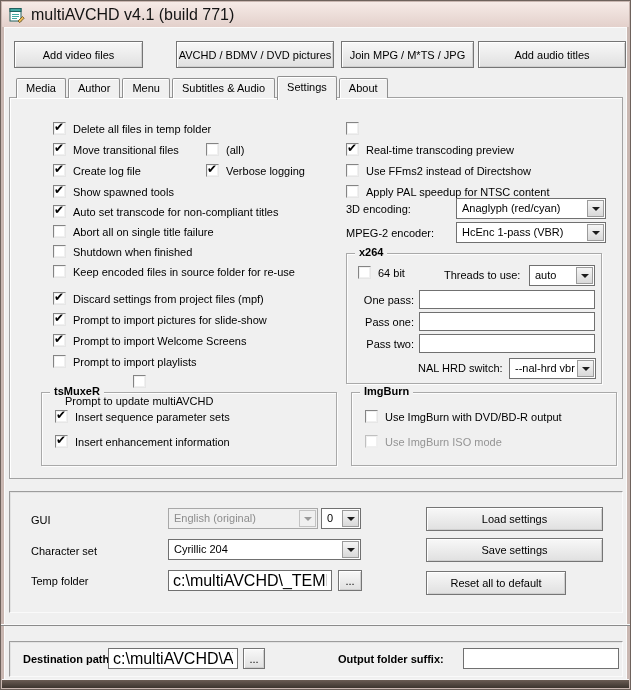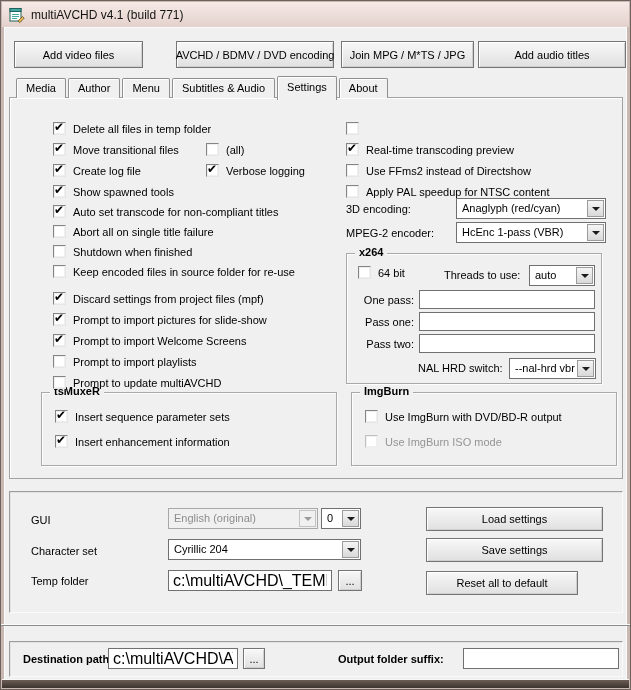--- a/index.html
+++ b/index.html
@@ -8,21 +8,21 @@
     position:relative;width:631px;height:690px;
     background:#c9b7b1;border:1px solid #6e625c;
     font-family:"Liberation Sans",sans-serif;font-size:11px;color:#000;
     overflow:hidden;
   }
   .titlebar{
     position:absolute;left:1px;right:1px;top:1px;height:25px;
     background:linear-gradient(#f6ebe7,#e3d0cb);
     display:flex;align-items:center;padding-left:7px;gap:6px;
   }
-  .title-text{font-size:12px;color:#141414;}
+  .title-text{font-size:16px;color:#141414;}
   .client{
     position:absolute;left:3px;right:3px;top:26px;bottom:9px;
     background:#f0f0f0;border:1px solid #fbfbfb;
   }
   .btn{
     position:absolute;display:flex;align-items:center;justify-content:center;
     background:linear-gradient(#f8f8f8,#e0e0e0);
     border:1px solid #757575;
     box-shadow:inset 1px 1px 0 #ffffff, inset -1px -1px 0 #cfcfcf;
     font-size:11px;cursor:default;white-space:nowrap;
@@ -110,21 +110,21 @@
         <line x1="3" y1="11.5" x2="8" y2="11.5" stroke="#42a8a2"></line>
         <path d="M9 14 L13.5 9.5 L15.2 11.2 L10.7 15.7 Z" fill="#e9bb55" stroke="#6b4e1f" stroke-width="0.8"></path>
       </svg>
     </span>
     <span class="title-text">multiAVCHD v4.1 (build 771)</span>
   </div>
 
   <div class="client"></div>
 
   <div class="btn" style="left:13px;top:40px;width:129px;height:27px;">Add video files</div>
-  <div class="btn" style="left:175px;top:40px;width:158px;height:27px;">AVCHD / BDMV / DVD encoding</div>
+  <div class="btn" style="left:175px;top:40px;width:158px;height:27px;">AVCHD / BDMV / DVD pictures</div>
   <div class="btn" style="left:340px;top:40px;width:133px;height:27px;">Join MPG / M*TS / JPG</div>
   <div class="btn" style="left:477px;top:40px;width:148px;height:27px;">Add audio titles</div>
 
   <div class="tabs">
     <div class="tab">Media</div>
     <div class="tab">Author</div>
     <div class="tab">Menu</div>
     <div class="tab">Subtitles &amp; Audio</div>
     <div class="tab active">Settings</div>
     <div class="tab">About</div>
@@ -181,21 +181,21 @@
       <span class="cl">Prompt to import pictures for slide-show</span>
   </div>
   <div class="chk" style="left:52px;top:332px;" data-checked="true">
     <span class="box"></span>
       <span class="cl">Prompt to import Welcome Screens</span>
   </div>
   <div class="chk" style="left:52px;top:353px;" data-checked="false">
     <span class="box"></span>
       <span class="cl">Prompt to import playlists</span>
   </div>
-  <div class="chk" style="left:52px;top:374px;" data-checked="false">
+  <div class="chk" style="left:64px;top:374px;flex-direction:column;" data-checked="false">
     <span class="box"></span>
       <span class="cl">Prompt to update multiAVCHD</span>
   </div>
 
   <div class="chk" style="left:345px;top:120px;" data-checked="false">
     <span class="box"></span>
   </div>
   <div class="chk" style="left:345px;top:141px;" data-checked="true">
     <span class="box"></span>
       <span class="cl">Real-time transcoding preview</span>
@@ -295,21 +295,21 @@
     <span class="cv">Cyrillic 204</span>
     <span class="cbtn">
         <span class="arr"></span>
       </span>
   </div>
   <span class="lbl" style="left:30px;top:574px;">Temp folder</span>
   <input class="txt" style="left: 167px; top: 569px; width: 164px;" value="c:\multiAVCHD\_TEMP\">
   <div class="btn" style="left:337px;top:569px;width:24px;height:21px;">...</div>
   <div class="btn" style="left:425px;top:506px;width:177px;height:24px;">Load settings</div>
   <div class="btn" style="left:425px;top:537px;width:177px;height:24px;">Save settings</div>
-  <div class="btn" style="left:425px;top:570px;width:152px;height:24px;">Reset all to default</div>
+  <div class="btn" style="left:425px;top:570px;width:140px;height:24px;">Reset all to default</div>
 
   <div class="ridge-light" style="top:623px;"></div>
   <div class="ridge-dark" style="top:624px;"></div>
 
   <div class="panel" style="left:8px;top:640px;width:614px;height:36px;"></div>
   <span class="lbl b" style="left:22px;top:652px;">Destination path:</span>
   <input class="txt" style="left: 107px; top: 647px; width: 130px;" value="c:\multiAVCHD\AVCHD\">
   <div class="btn" style="left:242px;top:647px;width:22px;height:21px;">...</div>
   <span class="lbl b" style="left:337px;top:652px;">Output folder suffix:</span>
   <input class="txt" style="left: 462px; top: 647px; width: 156px;" value="">

